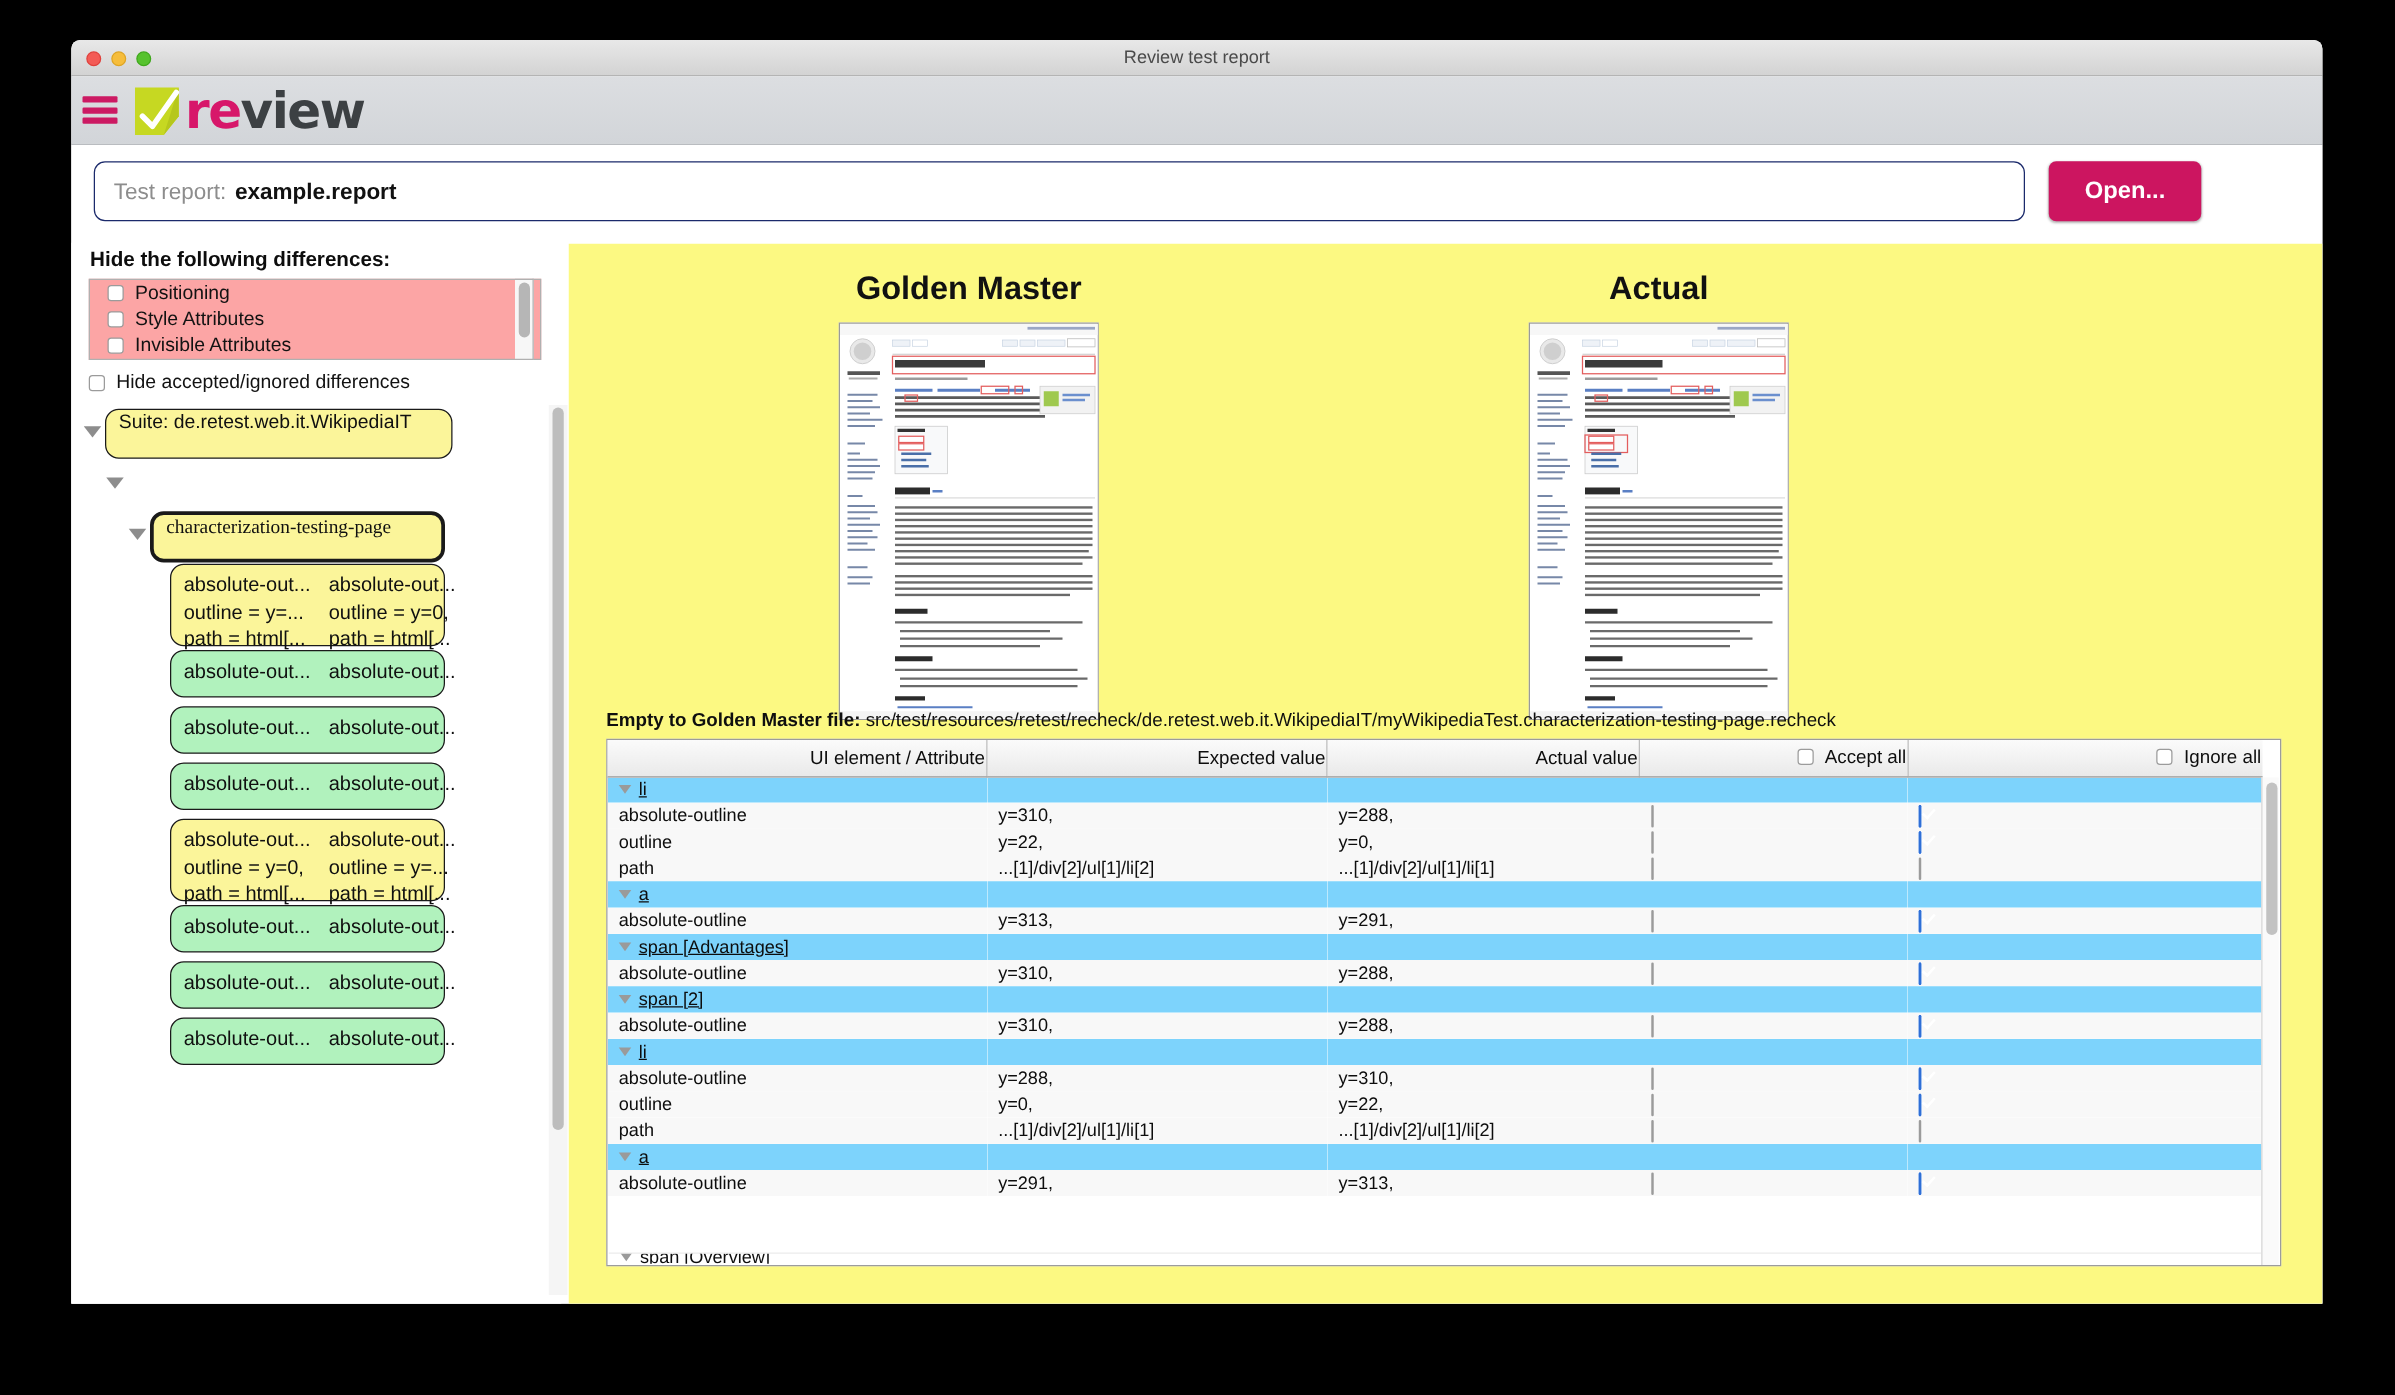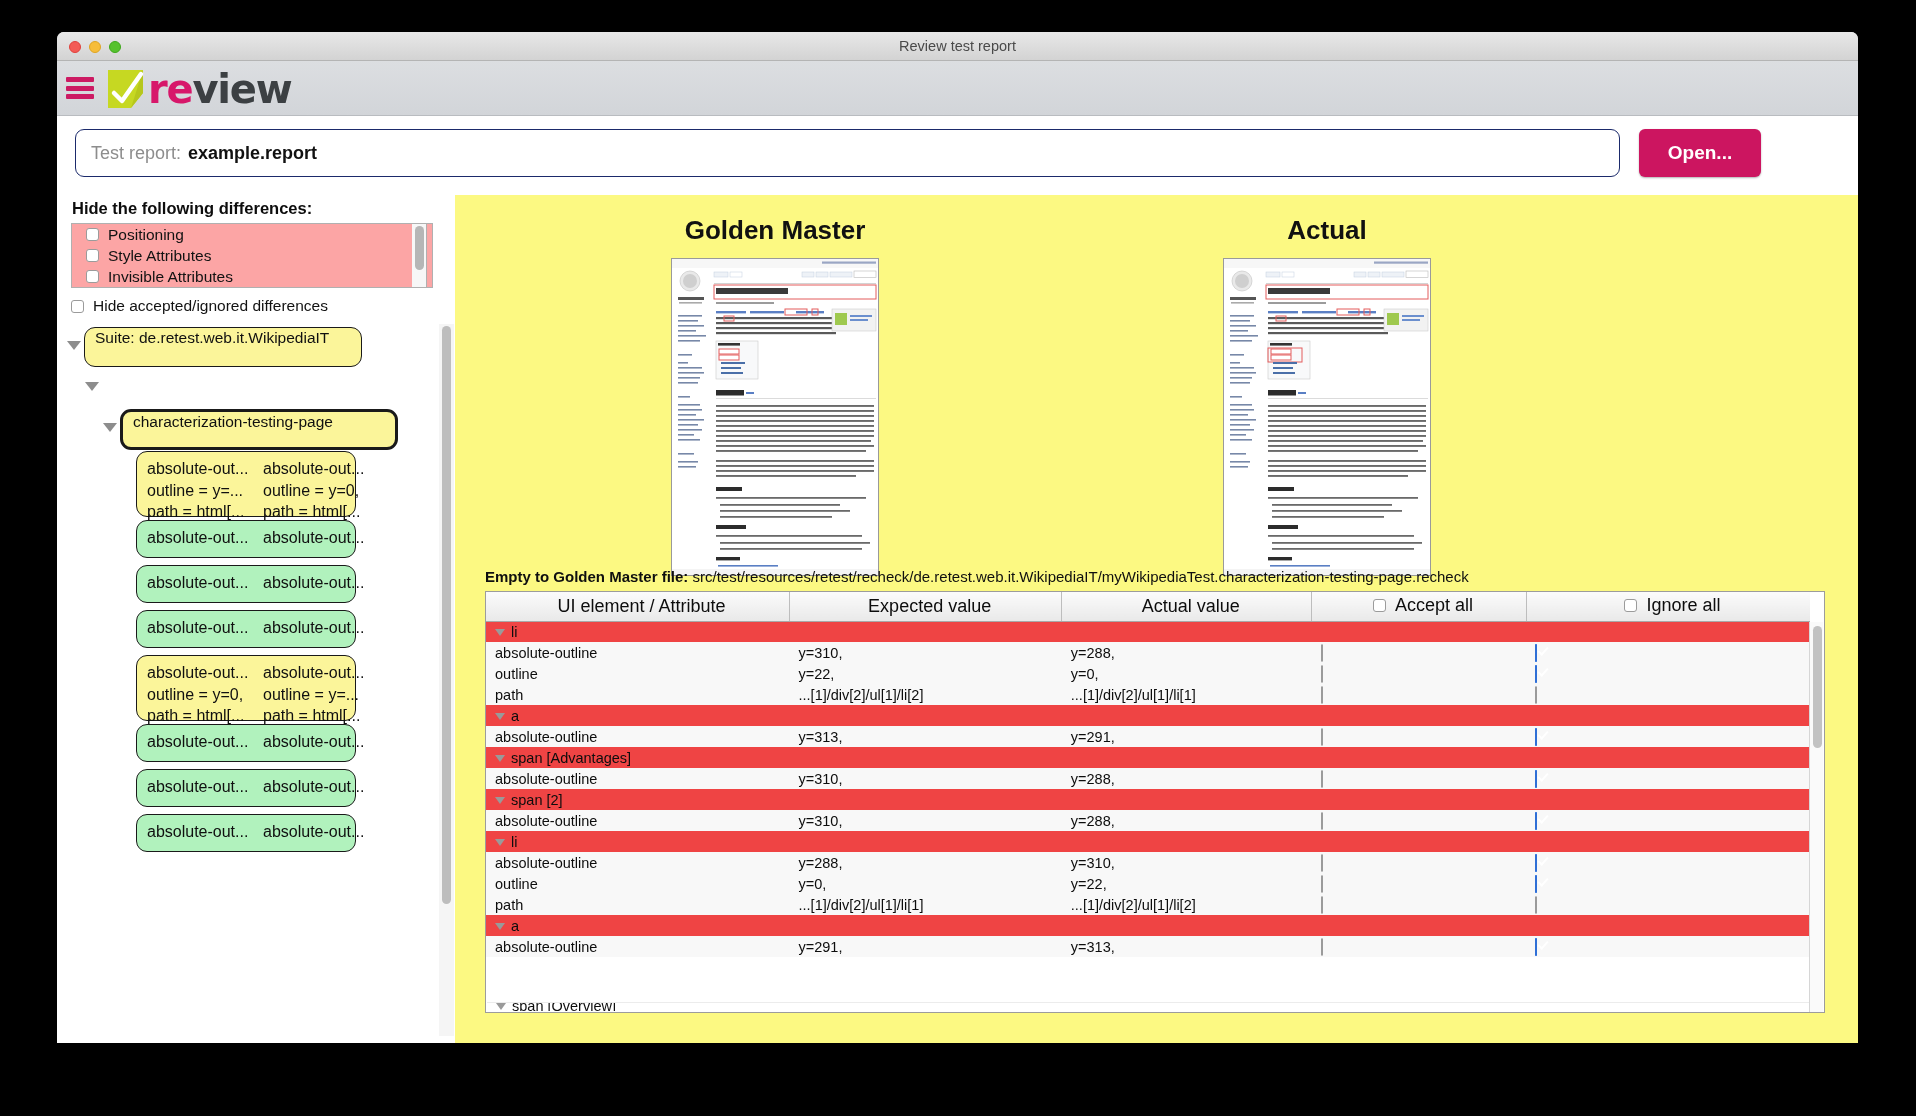--- a/index.html
+++ b/index.html
@@ -231,31 +231,31 @@
   }
   table.diff {
     width: 1324px; border-collapse: collapse;
     font-size: 14.5px; color: #0d0d0d;
     table-layout: fixed;
   }
   table.diff thead th {
     background: linear-gradient(to bottom, #fbfbfb 0%, #e9e9e9 100%);
     border-right: 1px solid #bdbdbd;
     border-bottom: 1px solid #a9a9a9;
-    height: 29px; font-weight: normal; font-size: 18px;
-    text-align: center; padding-left: 9px;
+    height: 29px; font-weight: normal; font-size: 15px;
+    text-align: right; padding-left: 9px;
     white-space: nowrap;
   }
   table.diff thead th .hcb { display: inline-flex; align-items: center; }
   table.diff tbody td {
     height: 21px; padding: 0 0 0 9px;
     border: none; vertical-align: middle;
     white-space: nowrap; overflow: hidden;
   }
-  tr.node td { background: #ef4444; }
+  tr.node td { background: #7dd3fc; text-decoration: underline; }
   tr.attr td { background: #f8f8f8; }
   td.indent1 { padding-left: 9px; }
   td.indent2 { padding-left: 43px; }
   td.cbcell { text-align: left; padding-left: 74px; }
   td.cbcell2 { text-align: left; padding-left: 70px; }
   .trismall {
     display: inline-block; width: 0; height: 0;
     border-left: 5px solid transparent;
     border-right: 5px solid transparent;
     border-top: 7px solid #9a9a9a;
@@ -348,21 +348,21 @@
       <div id="treewrap">
 
         <span class="tri" style="left:0px; top:19px;"></span>
         <div class="tnode yellow" style="left:17px; top:5px; width:278px; height:40px;">
           <span>Suite: de.retest.web.it.WikipediaIT</span>
         </div>
 
         <span class="tri" style="left:18px; top:60px;"></span>
 
         <span class="tri" style="left:36px; top:101px;"></span>
-        <div class="tnode yellow sel" style="left:53px; top:87px; width:278px; height:41px;">
+        <div class="tnode yellow sel" style="left:53px; top:87px; width:236px; height:41px;font-family:Liberation Serif, serif;">
           <span>characterization-testing-page</span>
         </div>
 
         <div class="tnode yellow diffnode" style="left:69px; top:129px; width:220px; height:66px;">
           <span class="r"><span class="c">absolute-out...</span><span class="c">absolute-out...</span></span>
           <span class="r"><span class="c">outline = y=...</span><span class="c">outline = y=0,</span></span>
           <span class="r"><span class="c">path = html[...</span><span class="c">path = html[...</span></span>
         </div>
 
         <div class="tnode green diffnode" style="left:69px; top:198px; width:220px; height:38px;">

